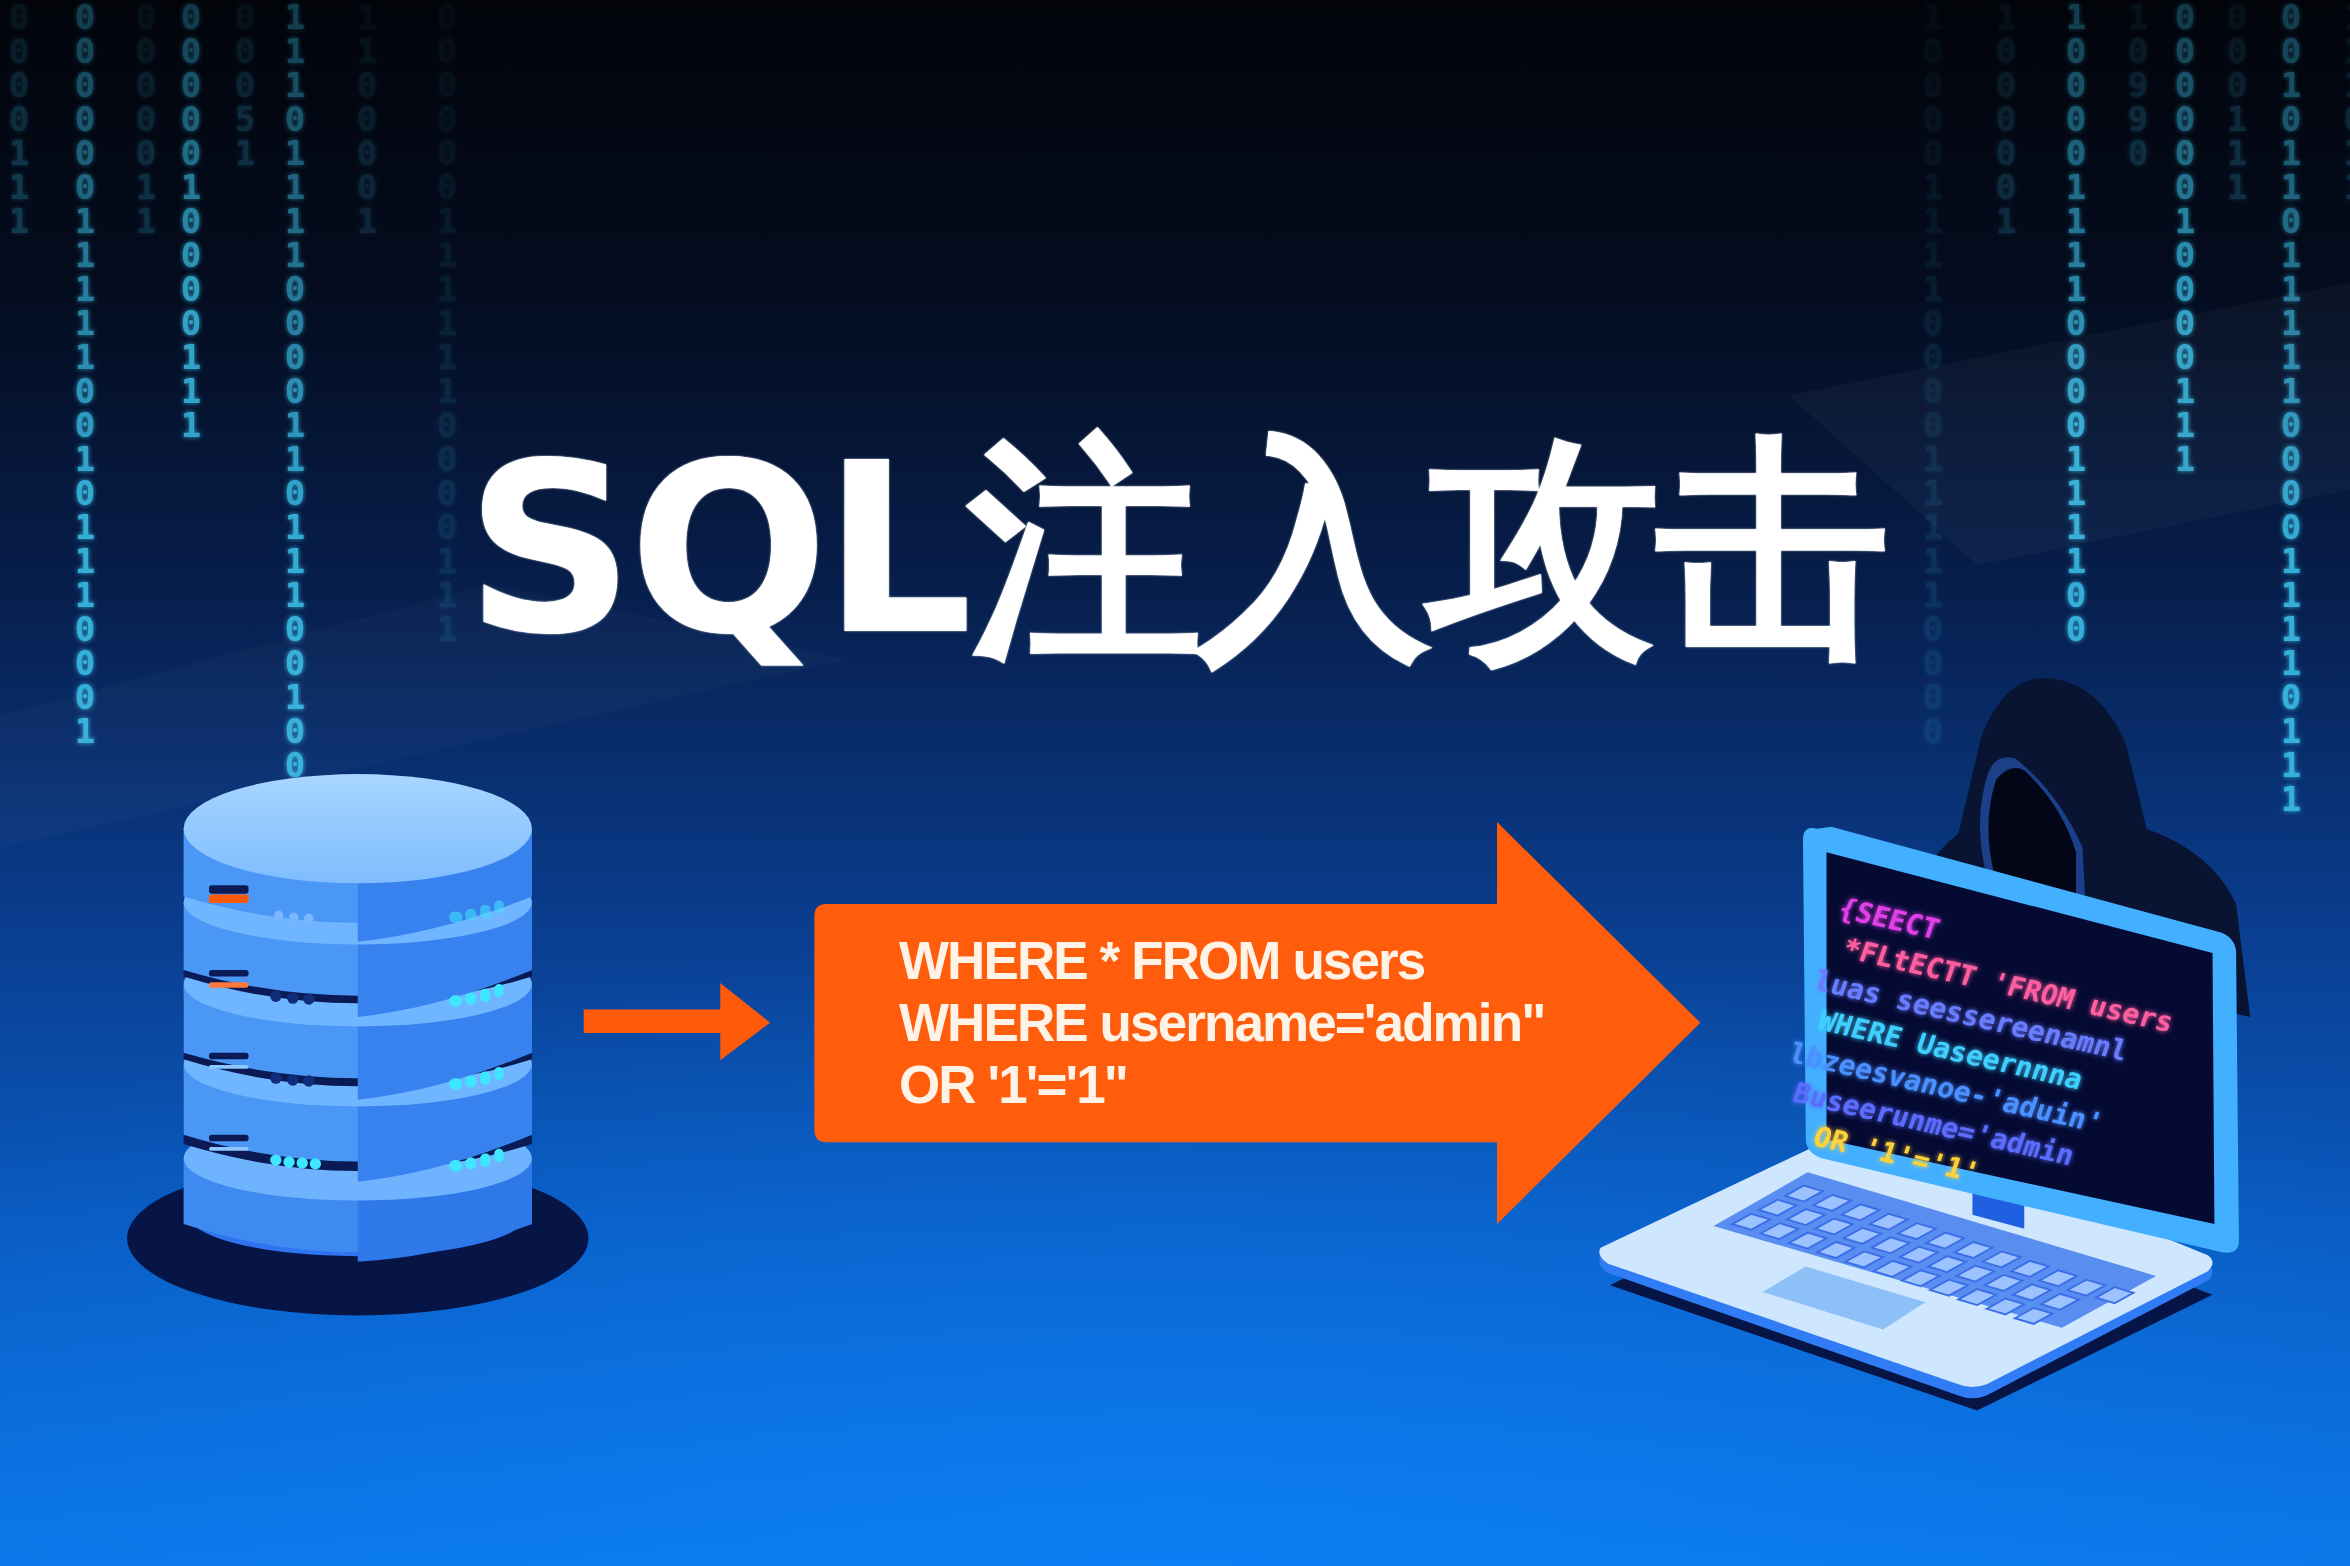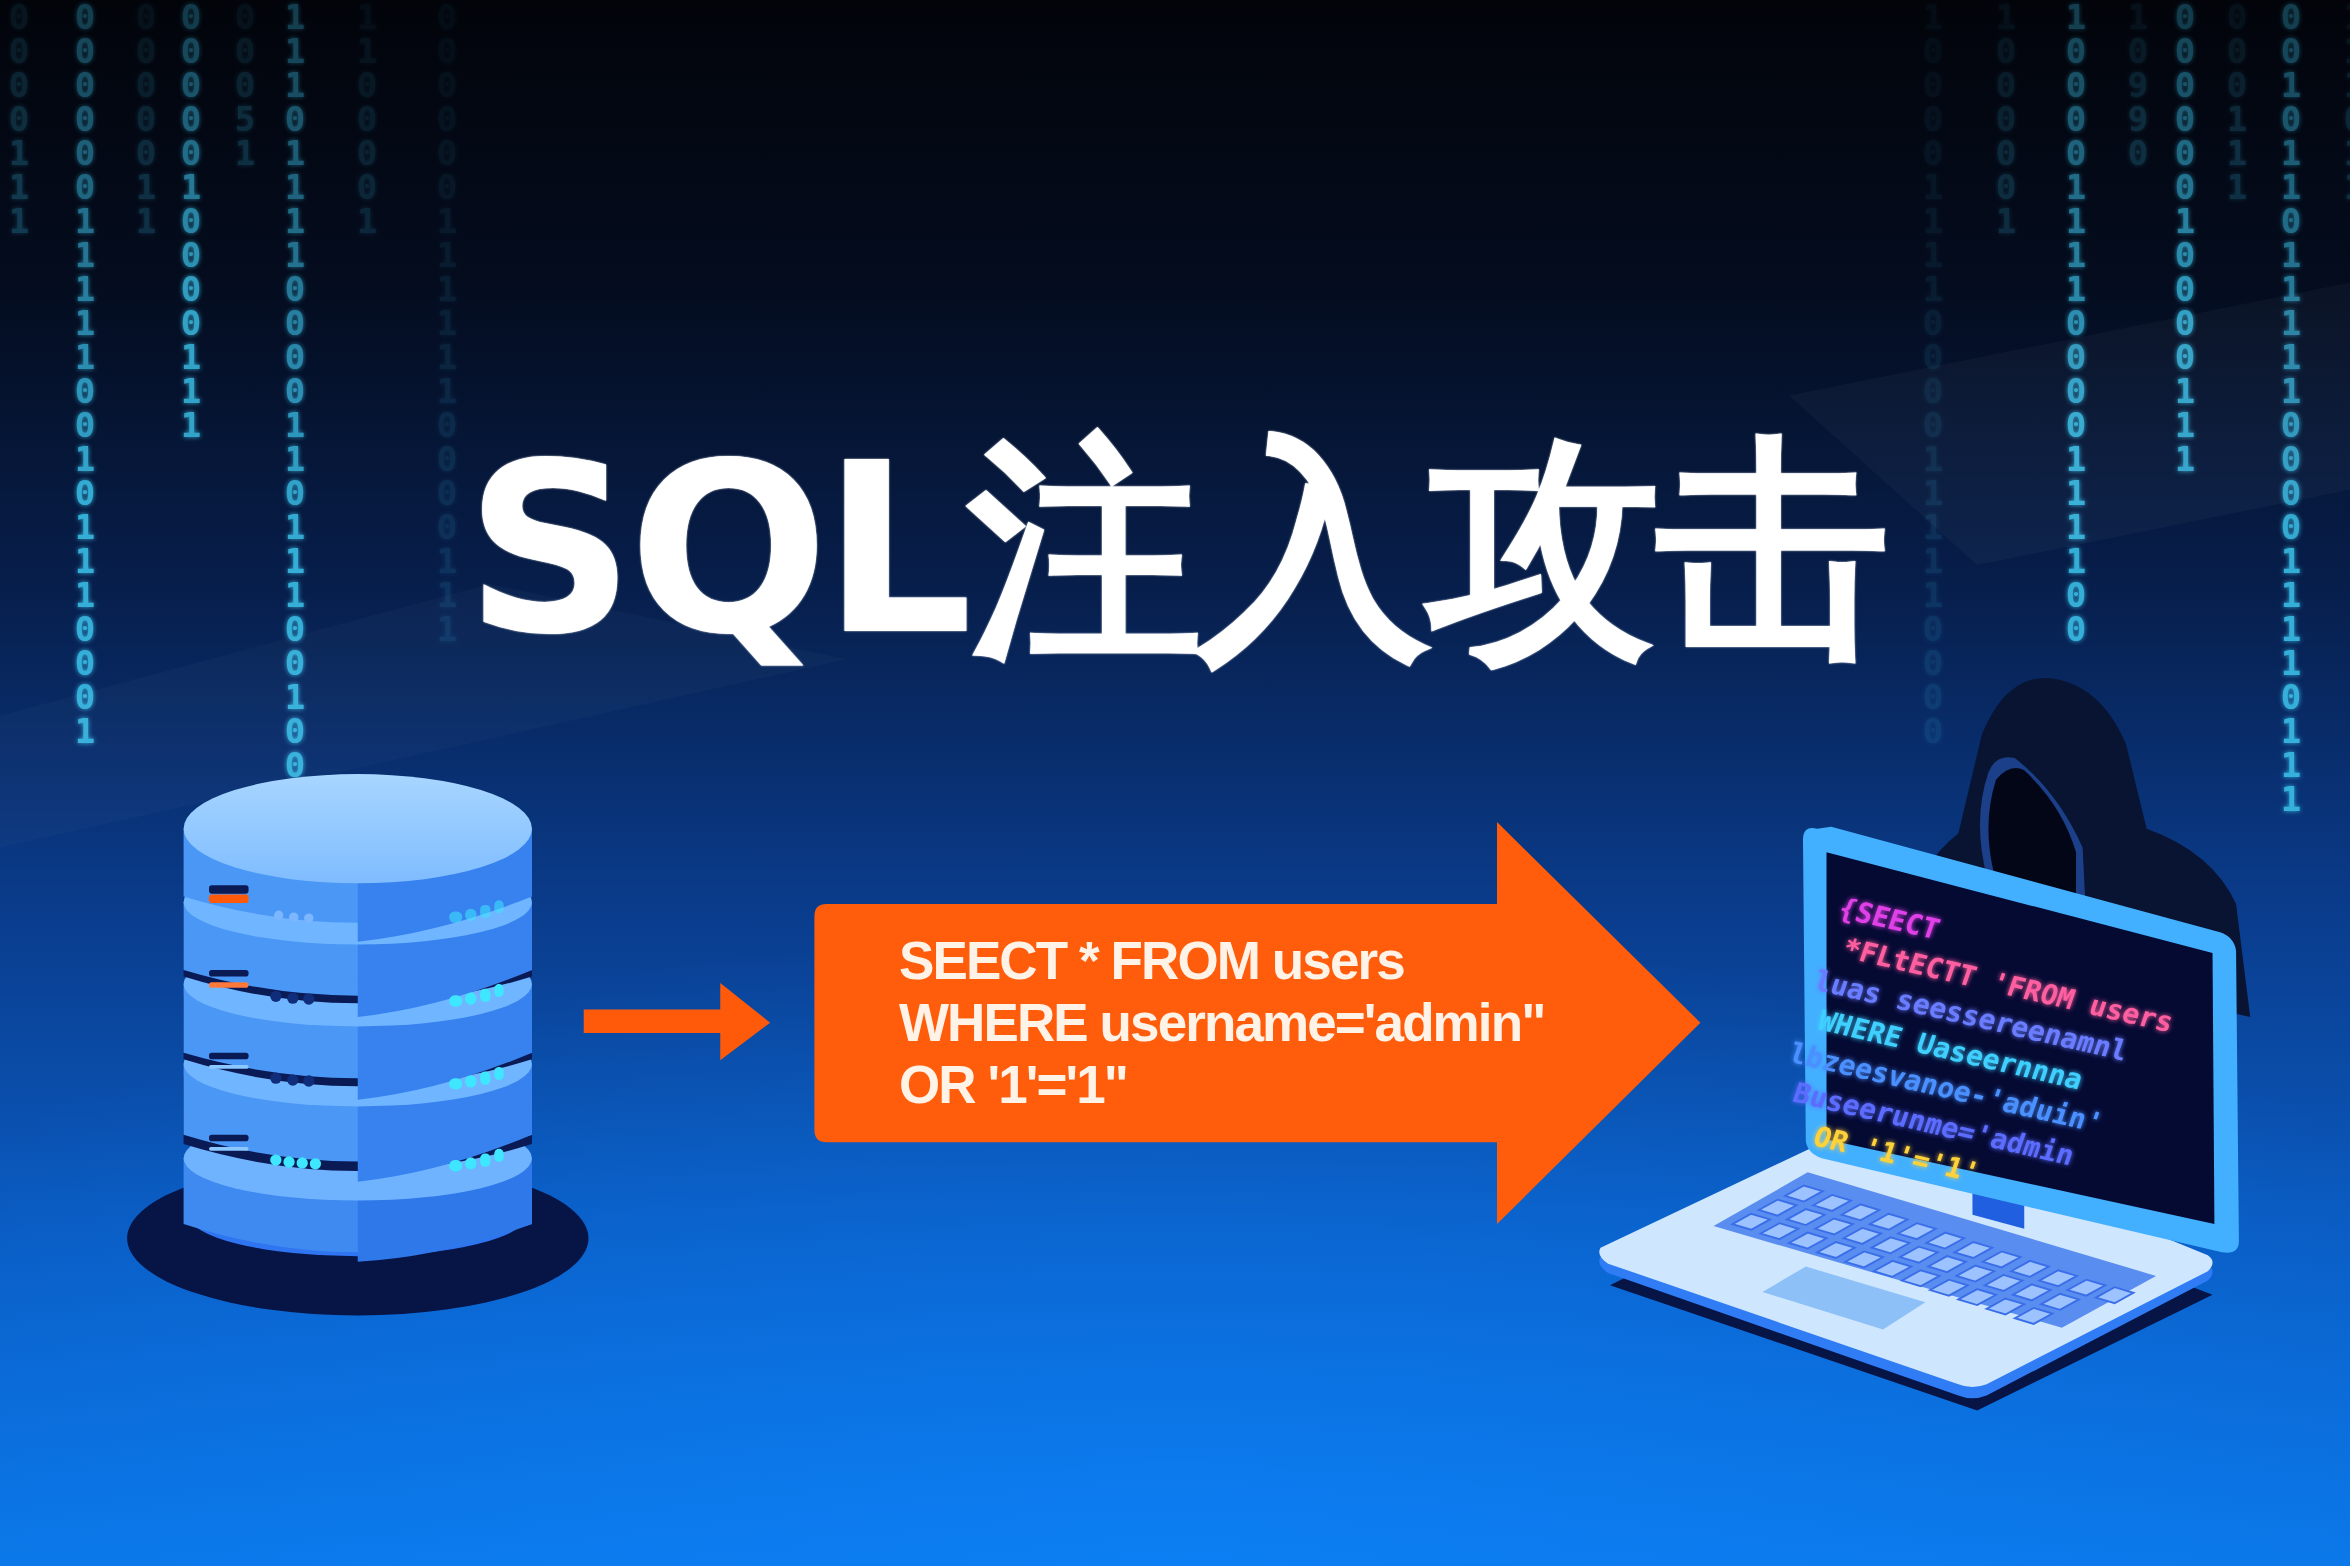--- a/index.html
+++ b/index.html
@@ -169,21 +169,21 @@
 </svg>
 
 <svg class="layer" width="2350" height="1567" viewBox="0 0 2496 1664">
   <path d="M620 1072 L765 1072 L765 1044 L818 1086 L765 1126 L765 1097 L620 1097 Z" fill="#ff5a0a"></path>
 </svg>
 
 <svg class="layer" width="2350" height="1567" viewBox="0 0 2496 1664">
   <path d="M878 960 L1590 960 L1590 873 L1806 1086 L1590 1300 L1590 1213 L878 1213 Q865 1213 865 1200 L865 973 Q865 960 878 960 Z" fill="#ff5d0c"></path>
 </svg>
 <div class="query-text">
-  <div>SEECT * FROM users</div>
+  <div>WHERE * FROM users</div>
   <div>WHERE username='admin"</div>
   <div>OR '1'='1"</div>
 </div>
 
 <svg class="layer" width="2350" height="1567" viewBox="0 0 2496 1664">
   <path d="M2040 930 Q2060 900 2080 885 L2105 780 Q2130 718 2175 720 Q2230 725 2258 790 L2280 880 Q2350 905 2375 960 L2390 1080 L2040 1000 Z" fill="#081431"></path>
   <path d="M2112 820 Q2120 800 2140 805 Q2185 840 2212 900 L2215 960 L2110 930 Q2095 870 2112 820 Z" fill="#1b3f88"></path>
   <path d="M2120 828 Q2135 810 2150 818 Q2190 855 2205 905 L2205 955 L2118 928 Q2105 875 2120 828 Z" fill="#020617"></path>
 </svg>
 

